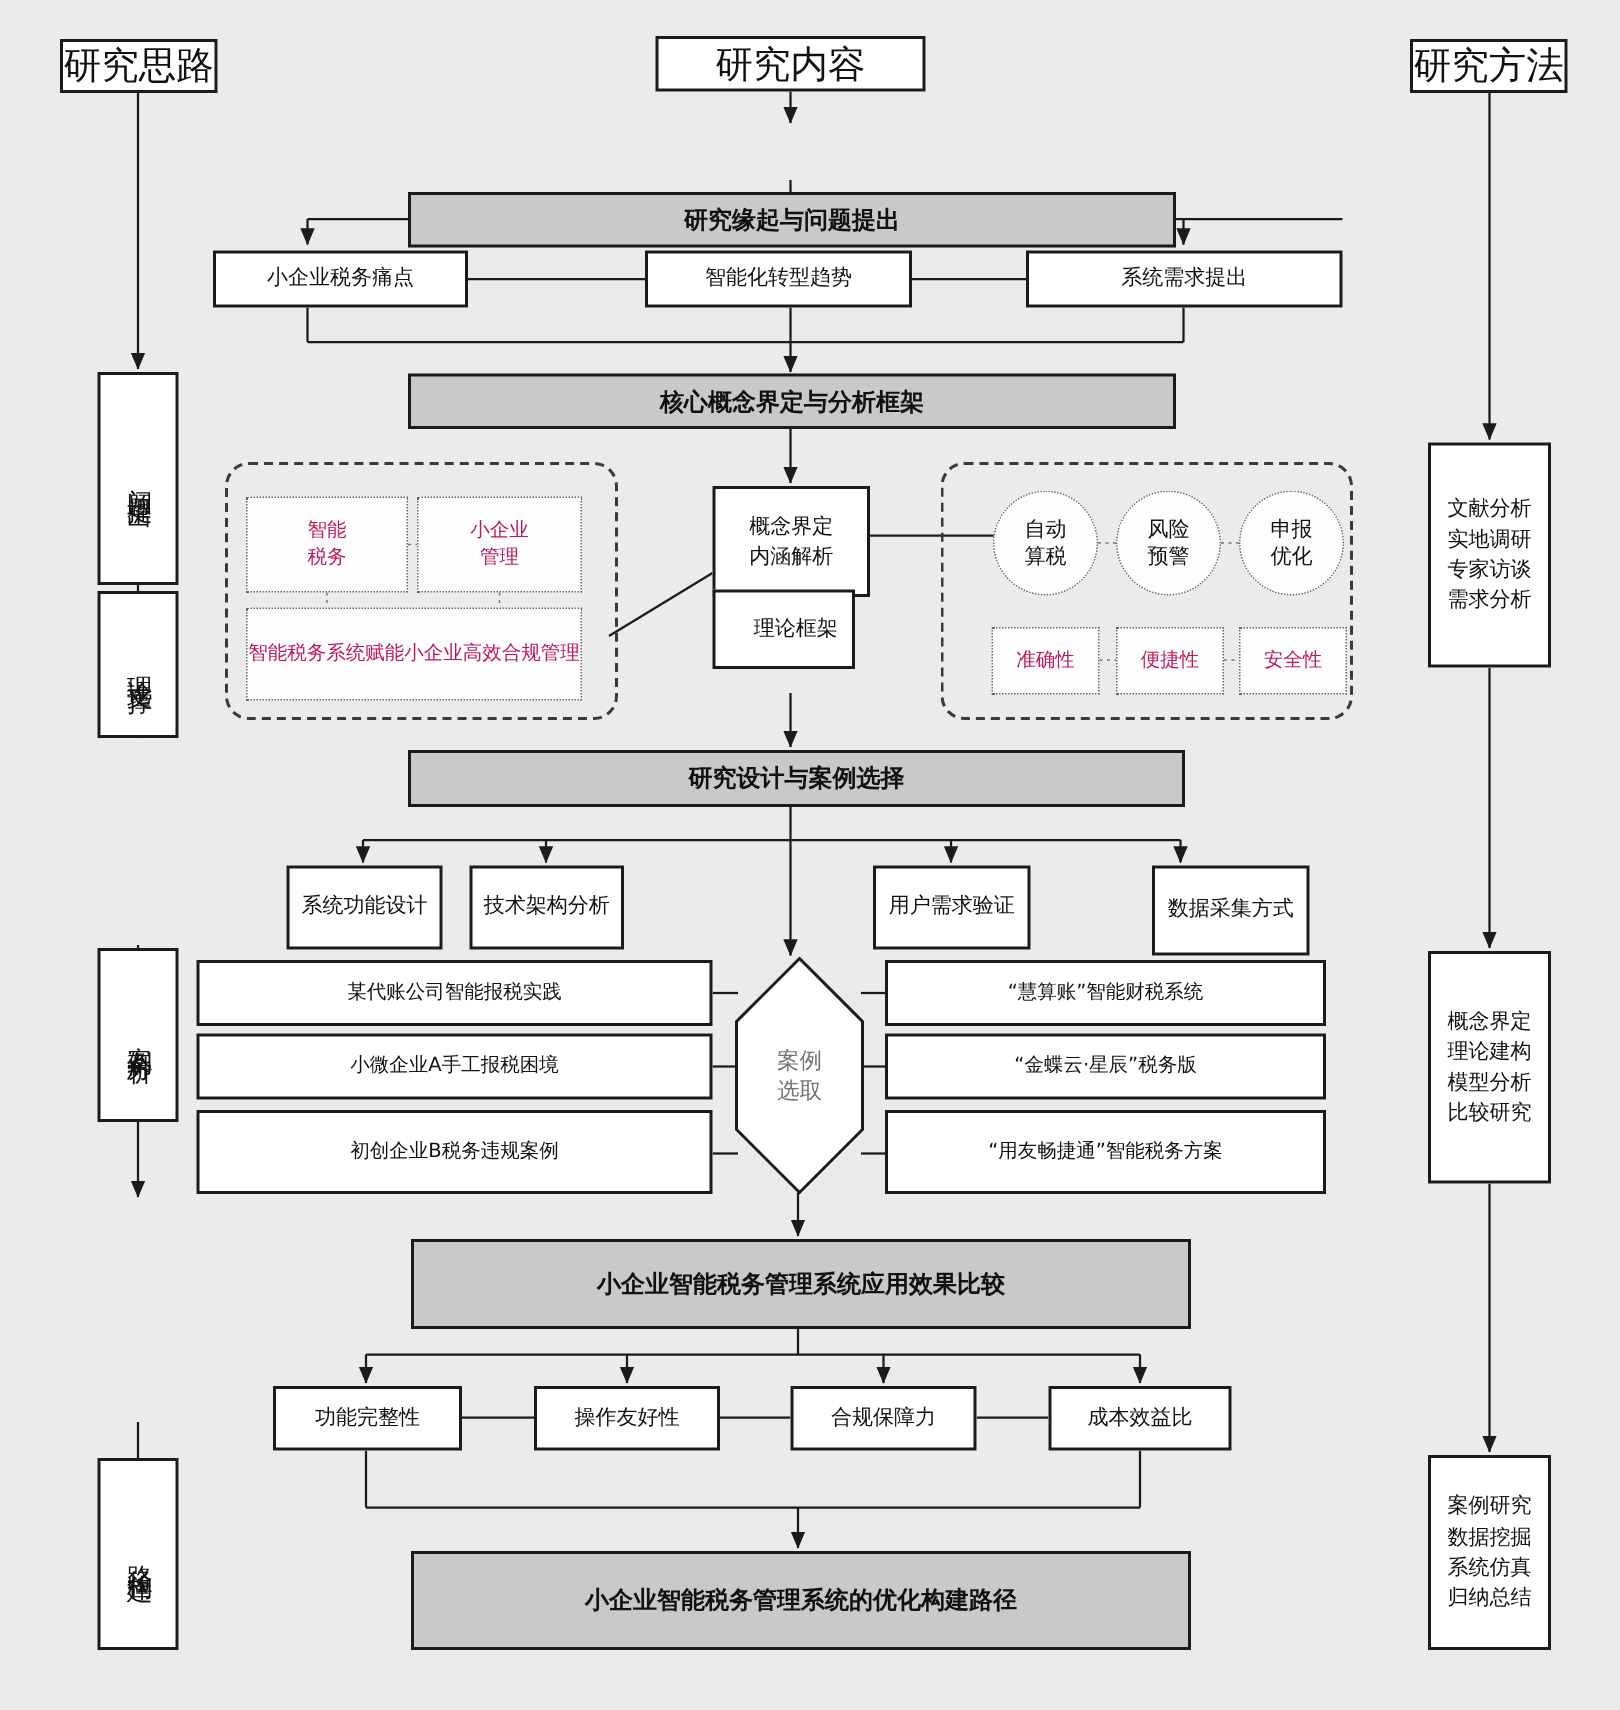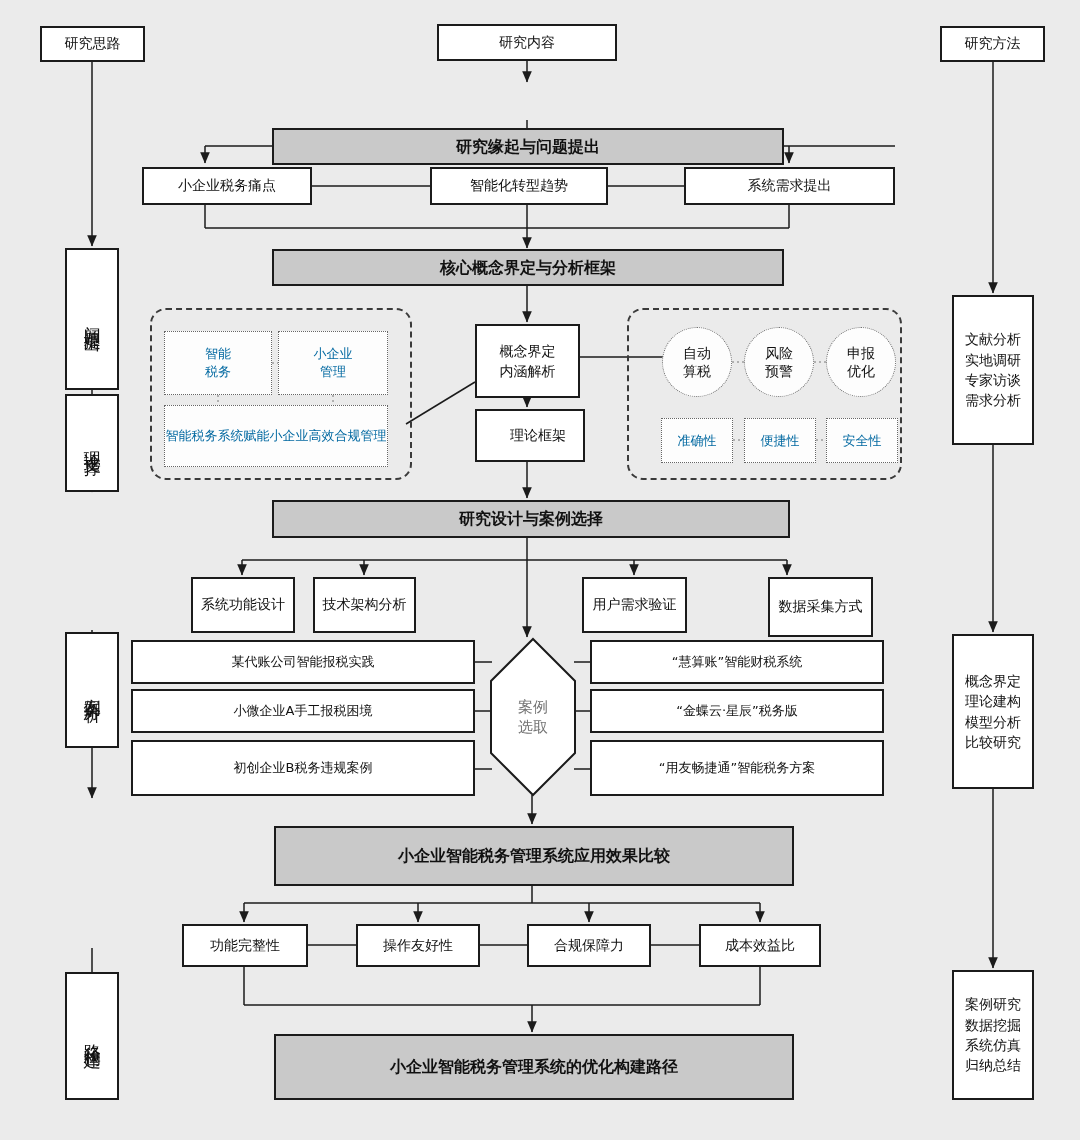--- a/index.html
+++ b/index.html
@@ -22,21 +22,21 @@
     z-index:3;
   }
   .solid{
     background:#ffffff;
     border:2px solid #1b1b1b;
   }
   .gray{
     background:#c9c9c9;
     border:2px solid #1b1b1b;
   }
-  .title-box{font-size:14px;}
+  .title-box{font-size:25px;}
   .band{font-size:16px;font-weight:bold;}
   .plain{font-size:14px;}
   .small{font-size:13px;}
   .vtext{
     writing-mode:vertical-rl;
     text-orientation:upright;
     letter-spacing:3px;
     font-size:17px;
   }
   .multiline{white-space:pre-line;font-size:14px;line-height:1.45;}
@@ -50,21 +50,21 @@
     z-index:1;
   }
   .dotbox{
     position:absolute;
     box-sizing:border-box;
     border:1px dotted #666;
     background:#fdfdfd;
     display:flex;align-items:center;justify-content:center;
     text-align:center;
     font-size:13px;line-height:1.35;
-    color:#0369a1;
+    color:#be185d;
     z-index:2;
     white-space:pre-line;
   }
   .dotcircle{
     position:absolute;
     box-sizing:border-box;
     border:1px dotted #666;
     border-radius:50%;
     background:#fdfdfd;
     display:flex;align-items:center;justify-content:center;
@@ -226,21 +226,21 @@
   <svg class="wires" style="z-index:2" viewBox="0 0 1080 1140">
     <g stroke="#777" stroke-width="1" stroke-dasharray="2,3" fill="none">
       <path d="M272,363 L278,363"></path>
       <path d="M218,395 L218,405"></path>
       <path d="M333,395 L333,405"></path>
     </g>
   </svg>
 
   <div class="node solid plain multiline" style="left:475px;top:324px;width:105px;height:74px;">概念界定
 内涵解析</div>
-  <div class="node solid plain" style="left:475px;top:409px;width:110px;height:53px;padding-left:16px;">理论框架</div>
+  <div class="node solid plain" style="left:475px;top:393px;width:95px;height:53px;padding-left:16px;">理论框架</div>
 
   <div class="dotgroup" style="left:627px;top:308px;width:275px;height:172px;"></div>
   <div class="dotcircle" style="left:662px;top:327px;width:70px;height:70px;">自动
 算税</div>
   <div class="dotcircle" style="left:744px;top:327px;width:70px;height:70px;">风险
 预警</div>
   <div class="dotcircle" style="left:826px;top:327px;width:70px;height:70px;">申报
 优化</div>
   <div class="dotbox" style="left:661px;top:418px;width:72px;height:45px;">准确性</div>
   <div class="dotbox" style="left:744px;top:418px;width:72px;height:45px;">便捷性</div>

